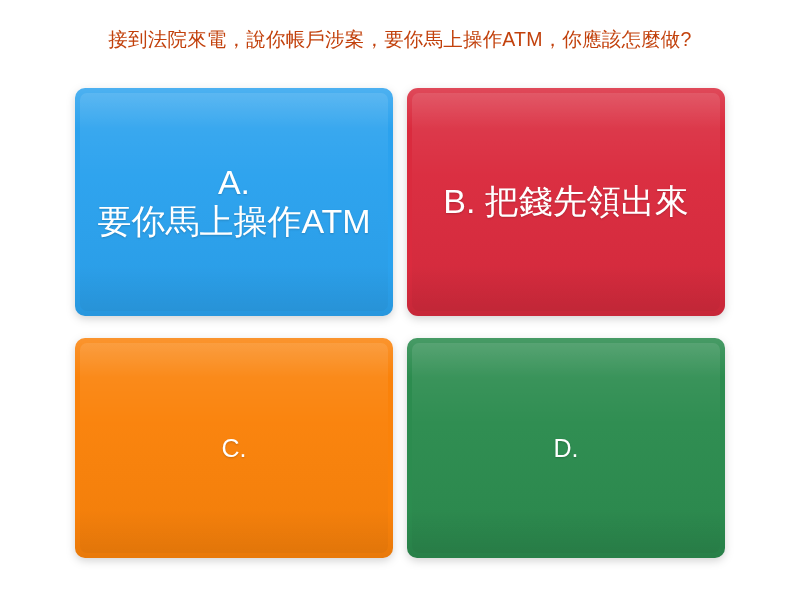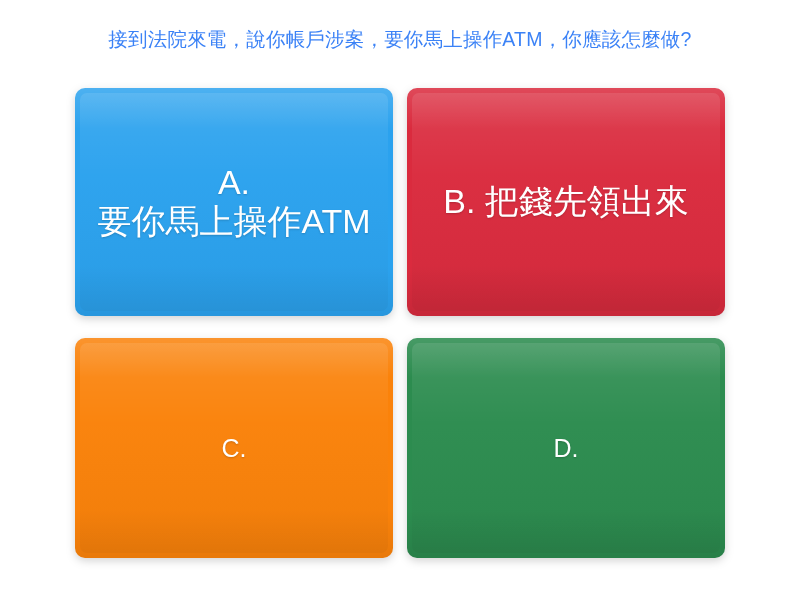--- a/index.html
+++ b/index.html
@@ -30,21 +30,21 @@
     height: 78px;
     display: flex;
     align-items: center;
     justify-content: center;
     box-sizing: border-box;
     padding: 0 24px;
   }
   .question-text {
     font-size: 19.5px;
     line-height: 1.25;
-    color: #3b82f6;
+    color: #c2410c;
     text-align: center;
     letter-spacing: 0.2px;
     white-space: nowrap;
     font-weight: 400;
   }
 
   
   .answer-grid {
     position: relative;
     width: 800px;
@@ -93,20 +93,21 @@
     background:
       linear-gradient(180deg, rgba(255,255,255,0.16) 0%, rgba(255,255,255,0.0) 18%,
                               rgba(0,0,0,0.0) 78%, rgba(0,0,0,0.07) 100%),
       #2BA2EE;
   }
   .card-b {
     background:
       linear-gradient(180deg, rgba(255,255,255,0.14) 0%, rgba(255,255,255,0.0) 18%,
                               rgba(0,0,0,0.0) 78%, rgba(0,0,0,0.09) 100%),
       #DA2B3E;
+    border-radius: 11px;
   }
   .card-c {
     background:
       linear-gradient(180deg, rgba(255,255,255,0.15) 0%, rgba(255,255,255,0.0) 18%,
                               rgba(0,0,0,0.0) 78%, rgba(0,0,0,0.07) 100%),
       #FA820A;
   }
   .card-d {
     background:
       linear-gradient(180deg, rgba(255,255,255,0.13) 0%, rgba(255,255,255,0.0) 18%,

